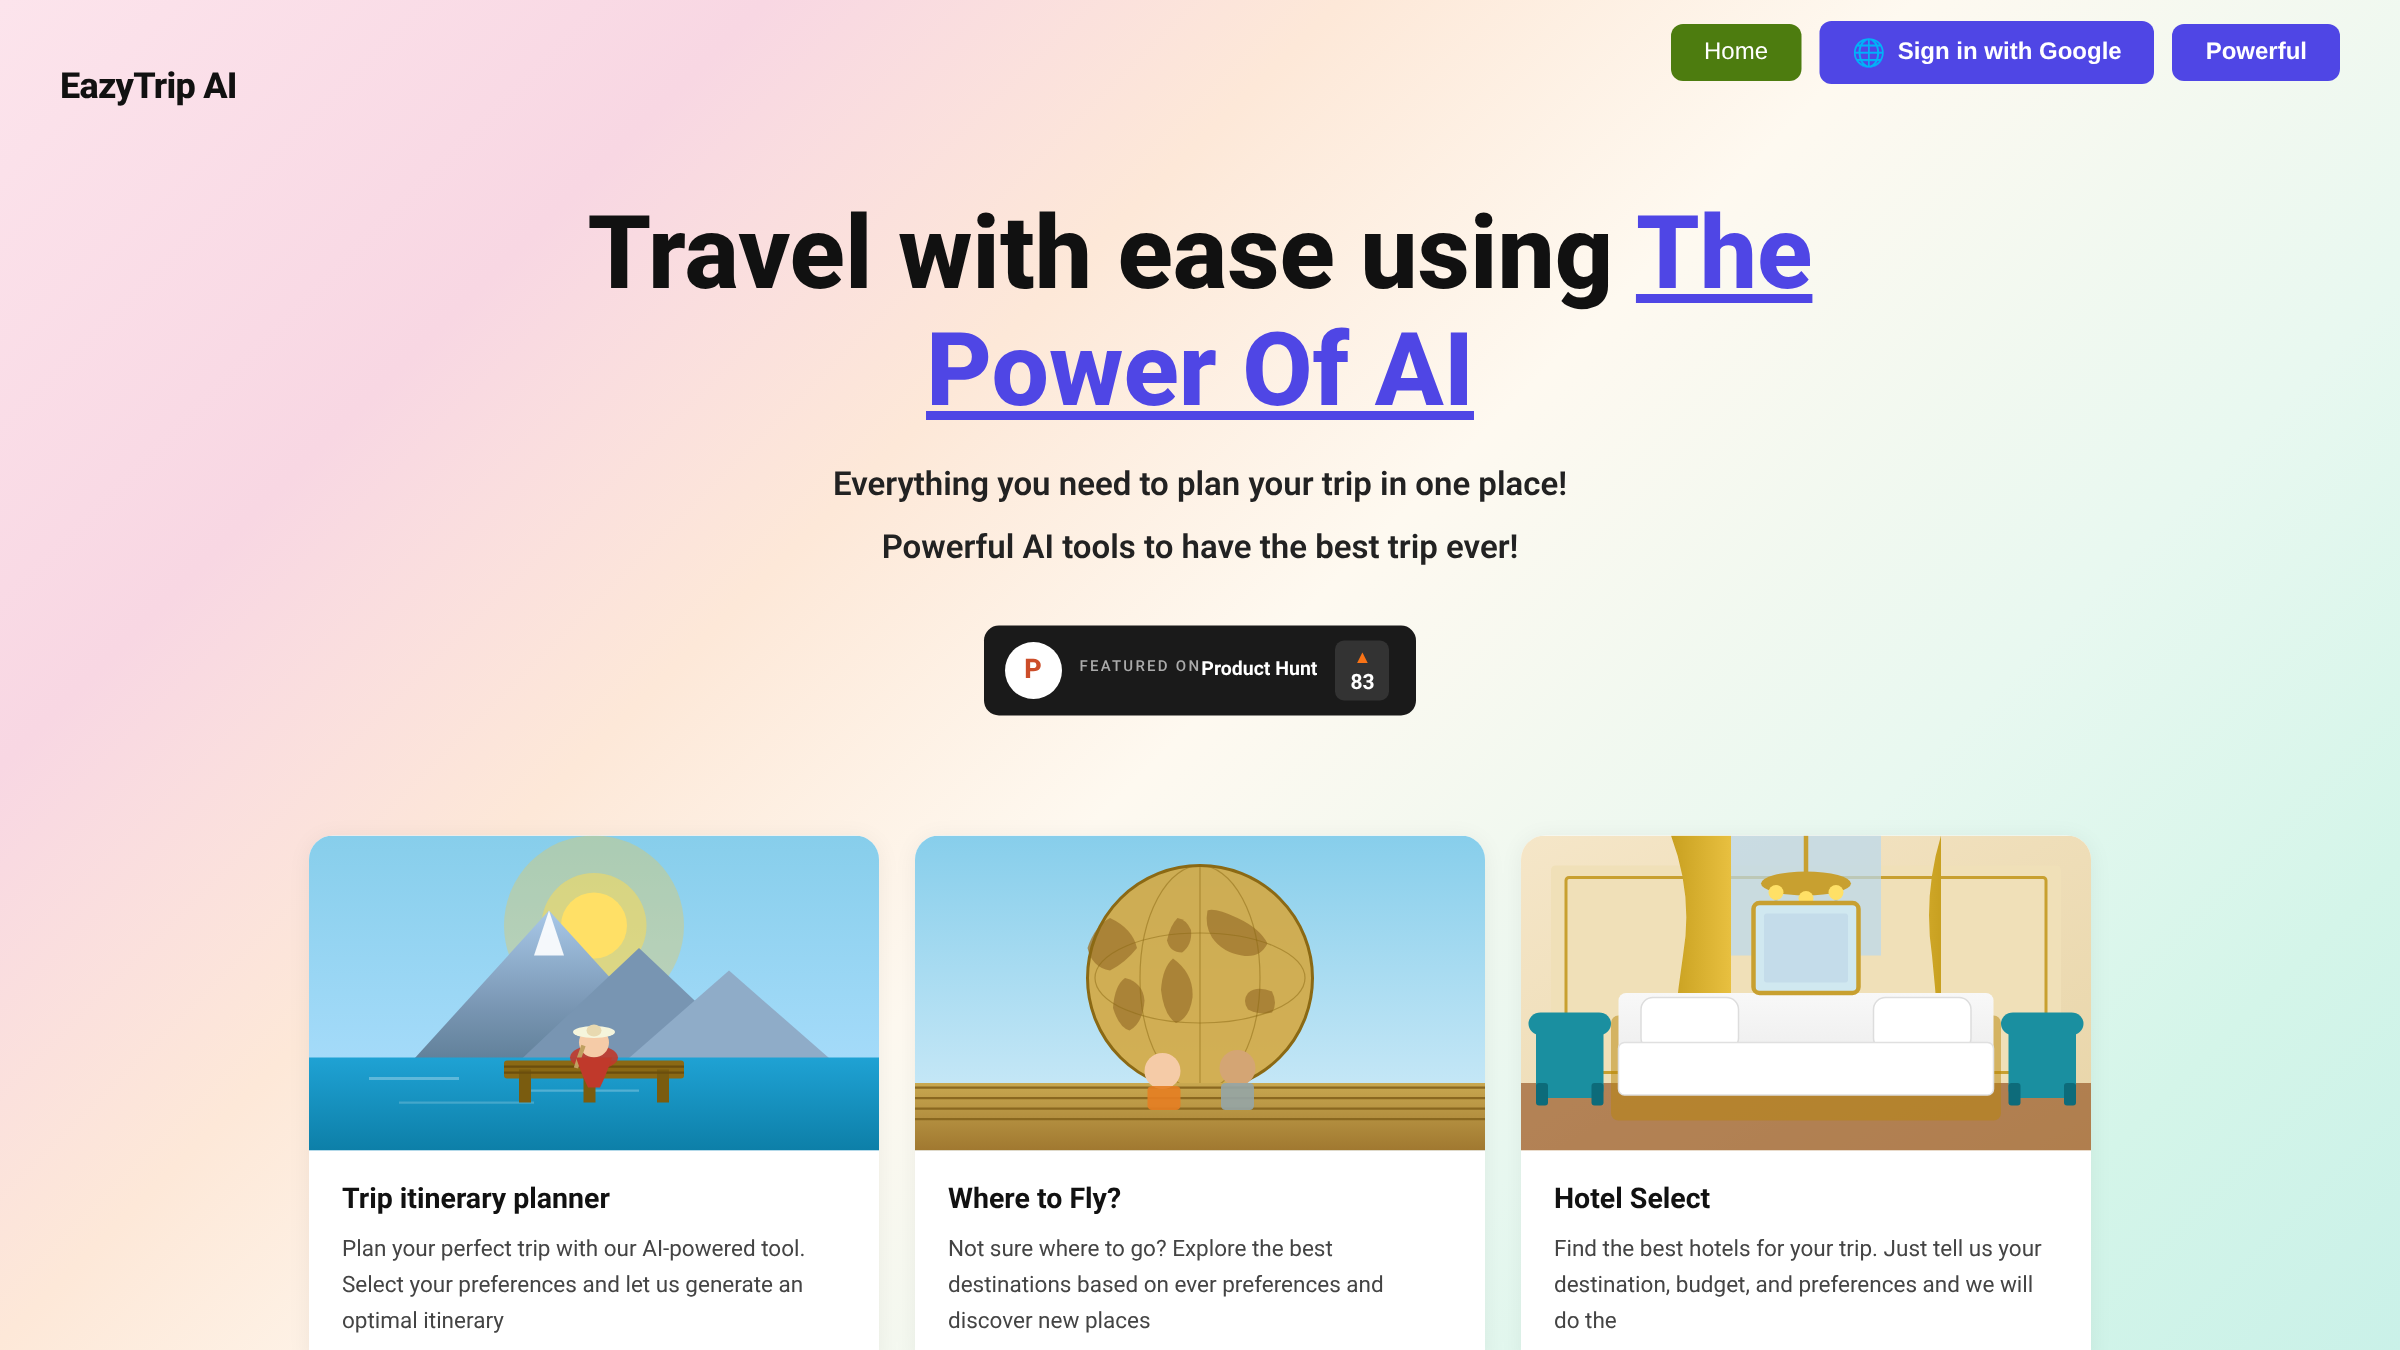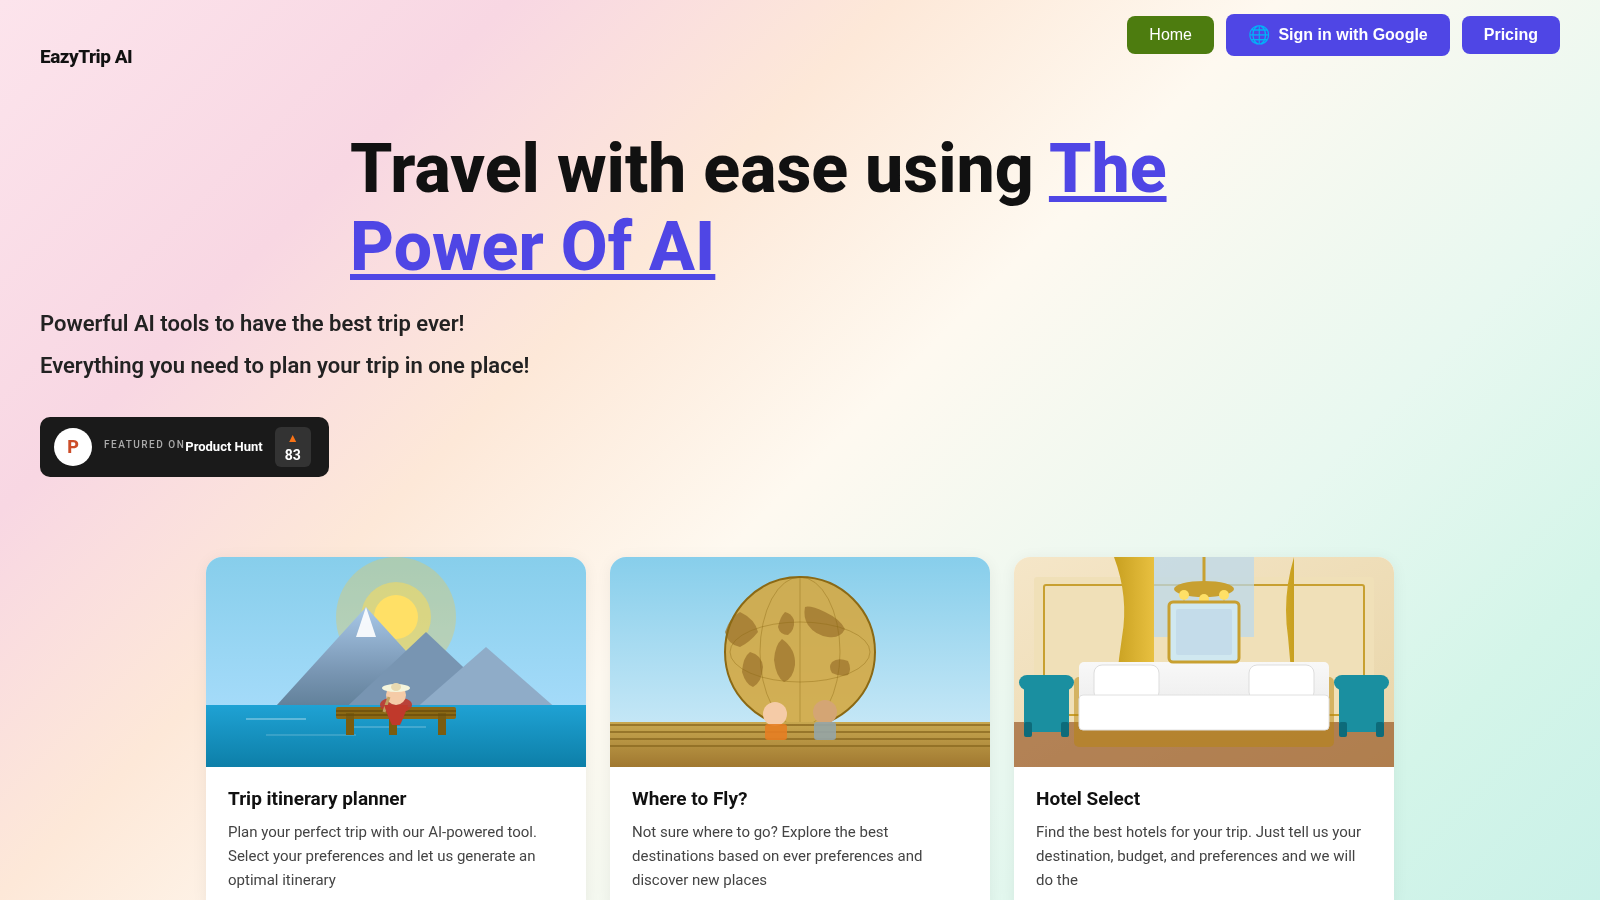--- a/index.html
+++ b/index.html
@@ -16,21 +16,21 @@
     nav {
       display: flex;
       align-items: center;
       justify-content: space-between;
       padding: 0 40px;
       height: 70px;
       background: transparent;
     }
 
     .nav-logo {
-      font-size: 19px;
+      font-size: 24px;
       font-weight: 800;
       color: #111;
       letter-spacing: -0.5px;
       margin-top: 43px;
     }
 
     .nav-actions {
       display: flex;
       align-items: center;
       gap: 12px;
@@ -71,20 +71,21 @@
       border: none;
       border-radius: 8px;
       padding: 10px 22px;
       font-size: 16px;
       font-weight: 600;
       cursor: pointer;
     }
 
     
     .hero {
+      text-align: center;
       padding: 60px 40px 40px;
     }
 
     .hero-title {
       font-size: 68px;
       font-weight: 800;
       color: #111;
       line-height: 1.15;
       max-width: 900px;
       margin: 0 auto 20px;
@@ -216,30 +217,30 @@
 <body>
 
 <nav>
   <div class="nav-logo">EazyTrip AI</div>
   <div class="nav-actions">
     <button class="btn-home">Home</button>
     <button class="btn-google">
       <span class="google-emoji">🌐</span>
       <span>Sign in with Google</span>
     </button>
-    <button class="btn-pricing">Pricing</button>
+    <button class="btn-pricing">Powerful</button>
   </div>
 </nav>
 
 <section class="hero">
   <h1 class="hero-title">
     <span>Travel with ease using </span><span class="hero-title-link">The Power Of AI</span>
   </h1>
+  <p class="hero-subtitle">Everything you need to plan your trip in one place!</p>
   <p class="hero-subtitle">Powerful AI tools to have the best trip ever!</p>
-  <p class="hero-subtitle">Everything you need to plan your trip in one place!</p>
 
   
   <a class="ph-badge" href="#">
     <div class="ph-logo">
       <span>P</span>
     </div>
     <div class="ph-text">
       <span class="ph-featured-label">FEATURED ON</span>
       <span class="ph-product-name">Product Hunt</span>
     </div>

